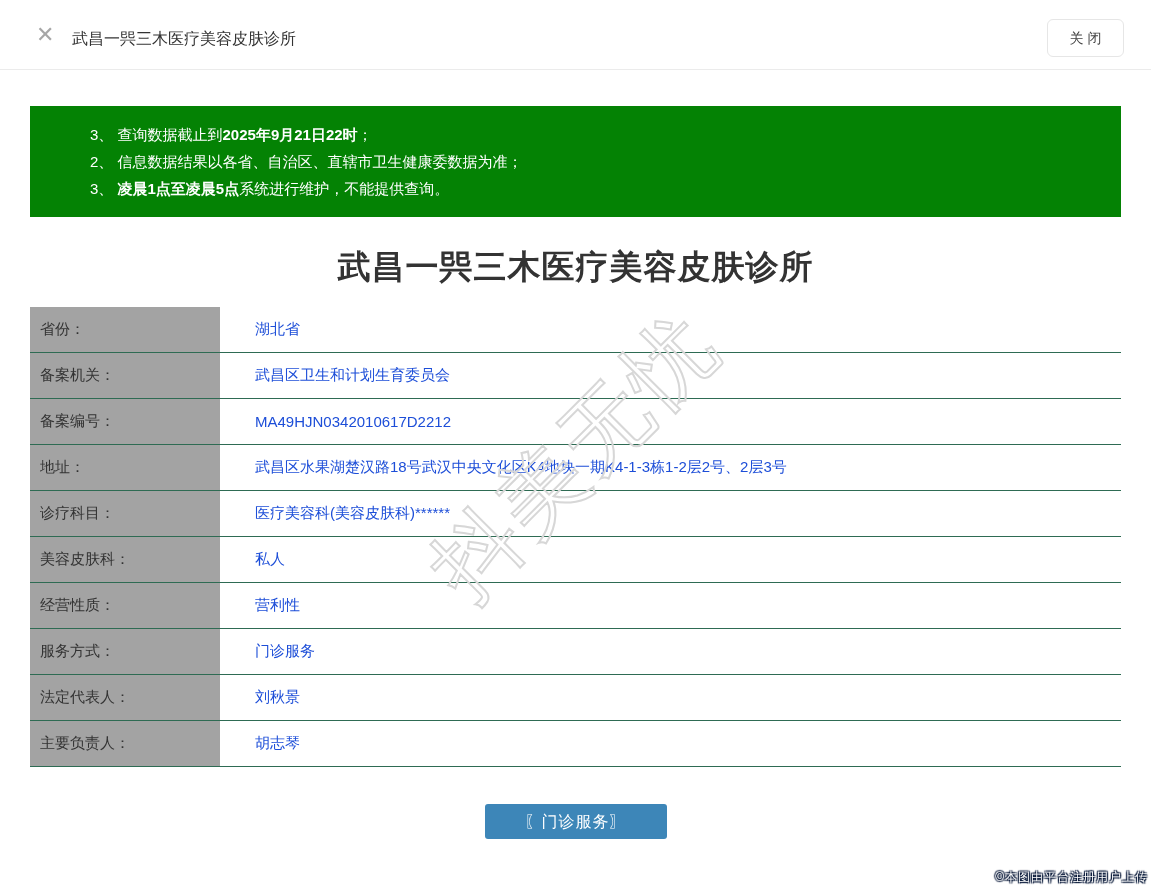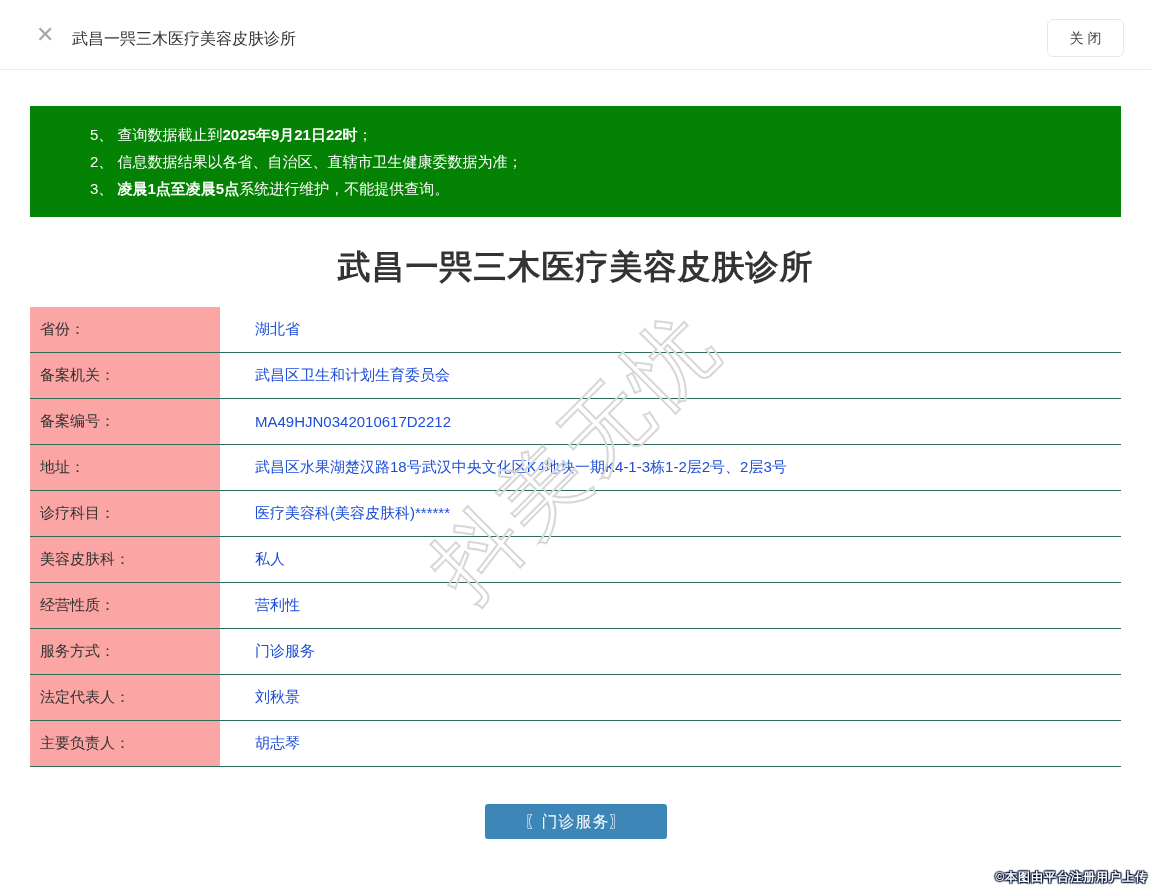--- a/index.html
+++ b/index.html
@@ -22,54 +22,54 @@
   .notice b { font-weight:bold; }
 
   
   .clinic-title { margin-top:28px; text-align:center; font-size:33px; font-weight:700;
     color:#333; letter-spacing:1px; }
 
   
   .info-table { margin:17px 30px 0 30px; }
   .row { display:flex; height:46px; align-items:center; border-bottom:1px solid #2e6b53; }
   .cell-label { width:190px; align-self:stretch; display:flex; align-items:center;
-    background:#fca5a5; padding-left:10px; font-size:15px; color:#333; }
+    background:#a3a3a3; padding-left:10px; font-size:15px; color:#333; }
   .cell-value { flex:1; padding-left:35px; font-size:15px; color:#1d4ed8; }
 
   
   .btn-wrap { margin-top:37px; text-align:center; }
   .btn-close-window { display:inline-block; background:#3d86b8; color:#fff;
     font-size:16px; border:none; border-radius:3px; padding:0 40px; height:35px;
     line-height:35px; cursor:pointer; letter-spacing:1px;
     font-family:"Liberation Sans","DejaVu Sans",sans-serif; }
 
   
   .watermark { position:absolute; left:390px; top:393px; width:380px; height:110px;
     transform:rotate(-45deg); font-size:86px; letter-spacing:4px; white-space:nowrap;
     color:transparent; -webkit-text-stroke:2px #d7d7d7; pointer-events:none; z-index:5; }
 
   
   .upload-caption { position:absolute; right:3px; bottom:4px; font-size:12px;
-    font-weight:bold; color:#fff; letter-spacing:1px; z-index:6;
+    font-weight:normal; color:#fff; letter-spacing:1px; z-index:6;
     text-shadow:0 0 2px #0a1a3a, 1px 1px 1px #0a1a3a, -1px -1px 1px #0a1a3a,
       1px -1px 1px #0a1a3a, -1px 1px 1px #0a1a3a; }
 </style>
 </head>
 <body>
 
 <div class="page">
 
   <div class="topbar">
     <span class="close-x">✕</span>
     <span class="topbar-title">武昌一巺三木医疗美容皮肤诊所</span>
     <div class="btn-close">关 闭</div>
   </div>
 
   <div class="notice">
-    <div><span>5、 查询数据截止到</span><b>2025年9月21日22时</b><span>；</span></div>
+    <div><span>3、 查询数据截止到</span><b>2025年9月21日22时</b><span>；</span></div>
     <div><span>2、 信息数据结果以各省、自治区、直辖市卫生健康委数据为准；</span><b></b><span></span></div>
     <div><span>3、 </span><b>凌晨1点至凌晨5点</b><span>系统进行维护，不能提供查询。</span></div>
   </div>
 
   <div class="clinic-title">武昌一巺三木医疗美容皮肤诊所</div>
 
   <div class="info-table">
     <div class="row">
       <div class="cell-label">省份：</div>
       <div class="cell-value">湖北省</div>

